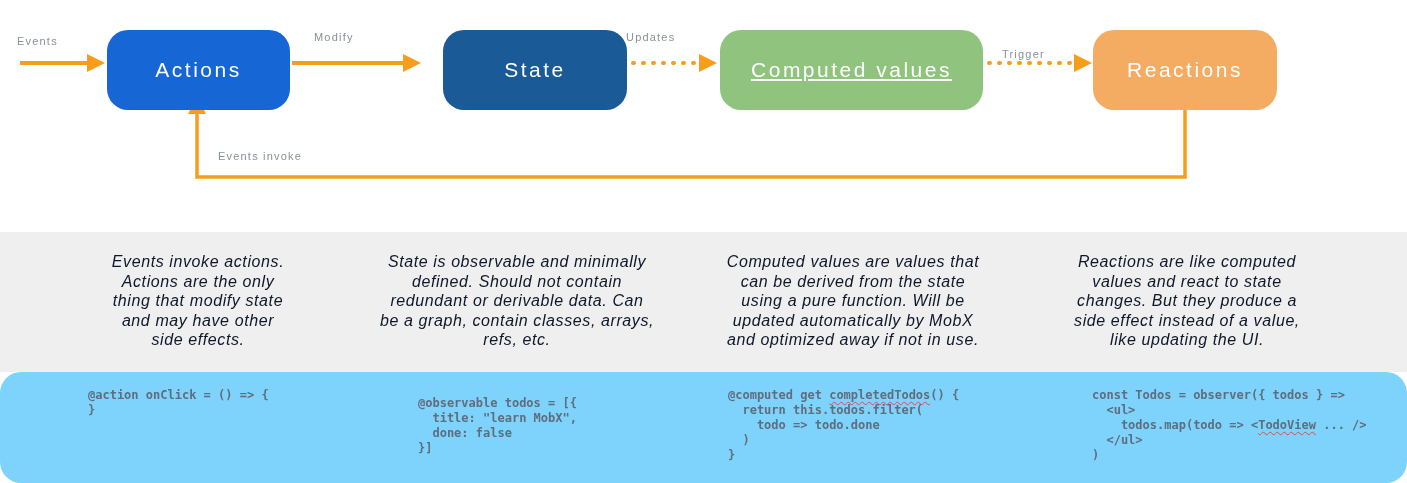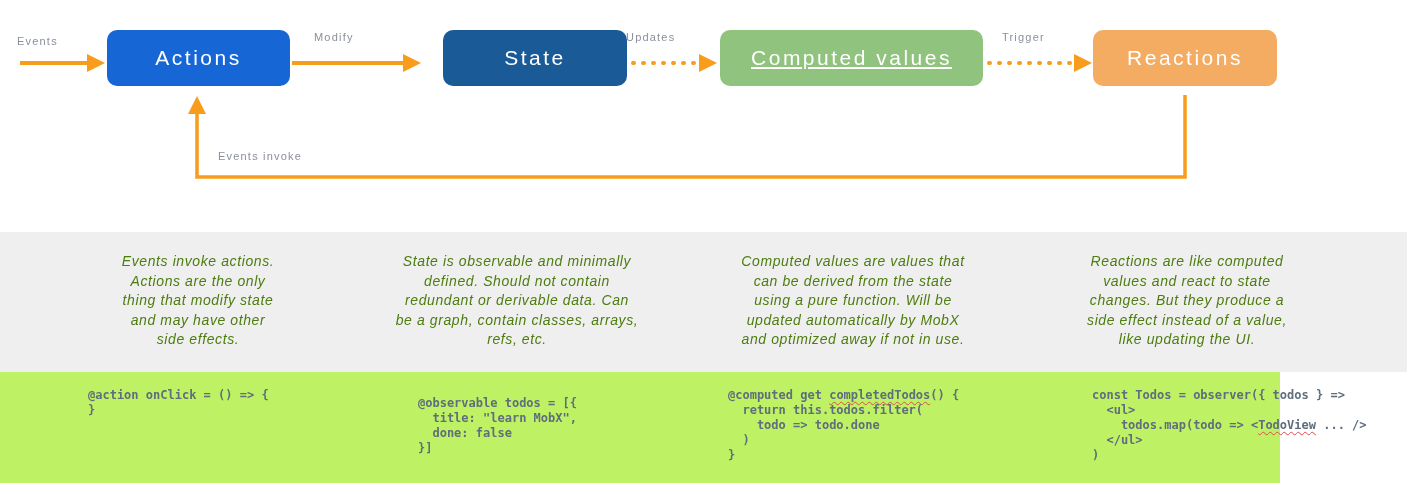--- a/index.html
+++ b/index.html
@@ -21,22 +21,22 @@
   }
   .diagram svg { position: absolute; left: 0; top: 0; }
   .arrow-line  { stroke: var(--arrow, #F89C1C); stroke-width: 4; fill: none; }
   .arrow-line.dotted { stroke-dasharray: 1 9; stroke-linecap: round; }
   .arrow-head  { fill: var(--arrow, #F89C1C); }
   .return-line { stroke: var(--arrow, #F89C1C); stroke-width: 3.5; fill: none; }
 
   .node {
     position: absolute;
     top: 30px;
-    height: 56px;
-    border-radius: 10px;
+    height: 80px;
+    border-radius: 21px;
     display: flex;
     align-items: center;
     justify-content: center;
     color: #ffffff;
     font-size: 21px;
     font-weight: 400;
     letter-spacing: 2.5px;
   }
   .node-actions  { left: 107px;  width: 183px; }
   .node-state    { left: 423px;  width: 184px; margin-left: 20px; }
@@ -46,53 +46,54 @@
   .edge-label {
     position: absolute;
     color: #8A9099;
     font-size: 11px;
     letter-spacing: 1.2px;
     white-space: nowrap;
   }
   .lbl-events        { left: 17px;   top: 35px; }
   .lbl-modify        { left: 314px;  top: 31px; }
   .lbl-updates       { left: 626px;  top: 31px; }
-  .lbl-trigger       { left: 1002px; top: 31px; }
+  .lbl-trigger       { left: 1002px; top: 48px; }
   .lbl-events-invoke { left: 218px;  top: 150px; }
 
   
   .band {
     position: absolute;
     left: 0; top: 232px;
     width: 1407px; height: 140px;
     background: #EFEFEF;
   }
   .desc {
     position: absolute;
     top: 20px;
     transform: translateX(-50%);
     text-align: center;
     font-style: italic;
-    color: #4d7c0f;
-    font-size: 14px;
+    color: #0f172a;
+    font-size: 16px;
     line-height: 19.5px;
     letter-spacing: 0.6px;
     white-space: nowrap;
   }
   .desc-1 { left: 198px; }
   .desc-2 { left: 517px; }
   .desc-3 { left: 853px; }
   .desc-4 { left: 1187px; }
 
   
   .code-row {
     position: absolute;
     left: 0; top: 372px;
-    width: 1280px; height: 111px;
-    background: #bef264;
+    width: 1407px; height: 111px;
+    background: #7dd3fc;
+    border-radius: 21px;
   }
   .code {
     position: absolute;
     top: 16px;
     font-family: "DejaVu Sans Mono", "Liberation Mono", monospace;
     font-weight: bold;
     font-size: 12px;
     line-height: 15px;
     color: #5F6D7D;
     white-space: pre;

